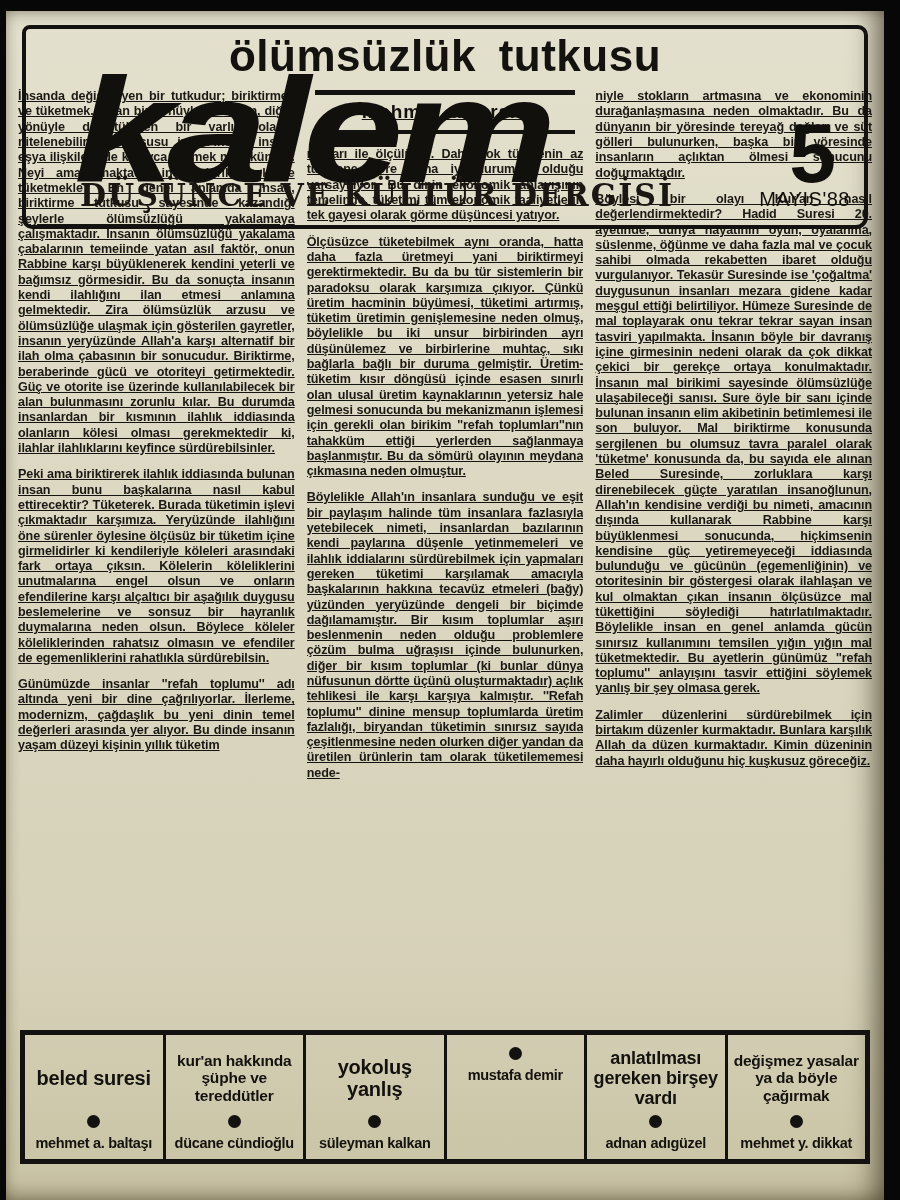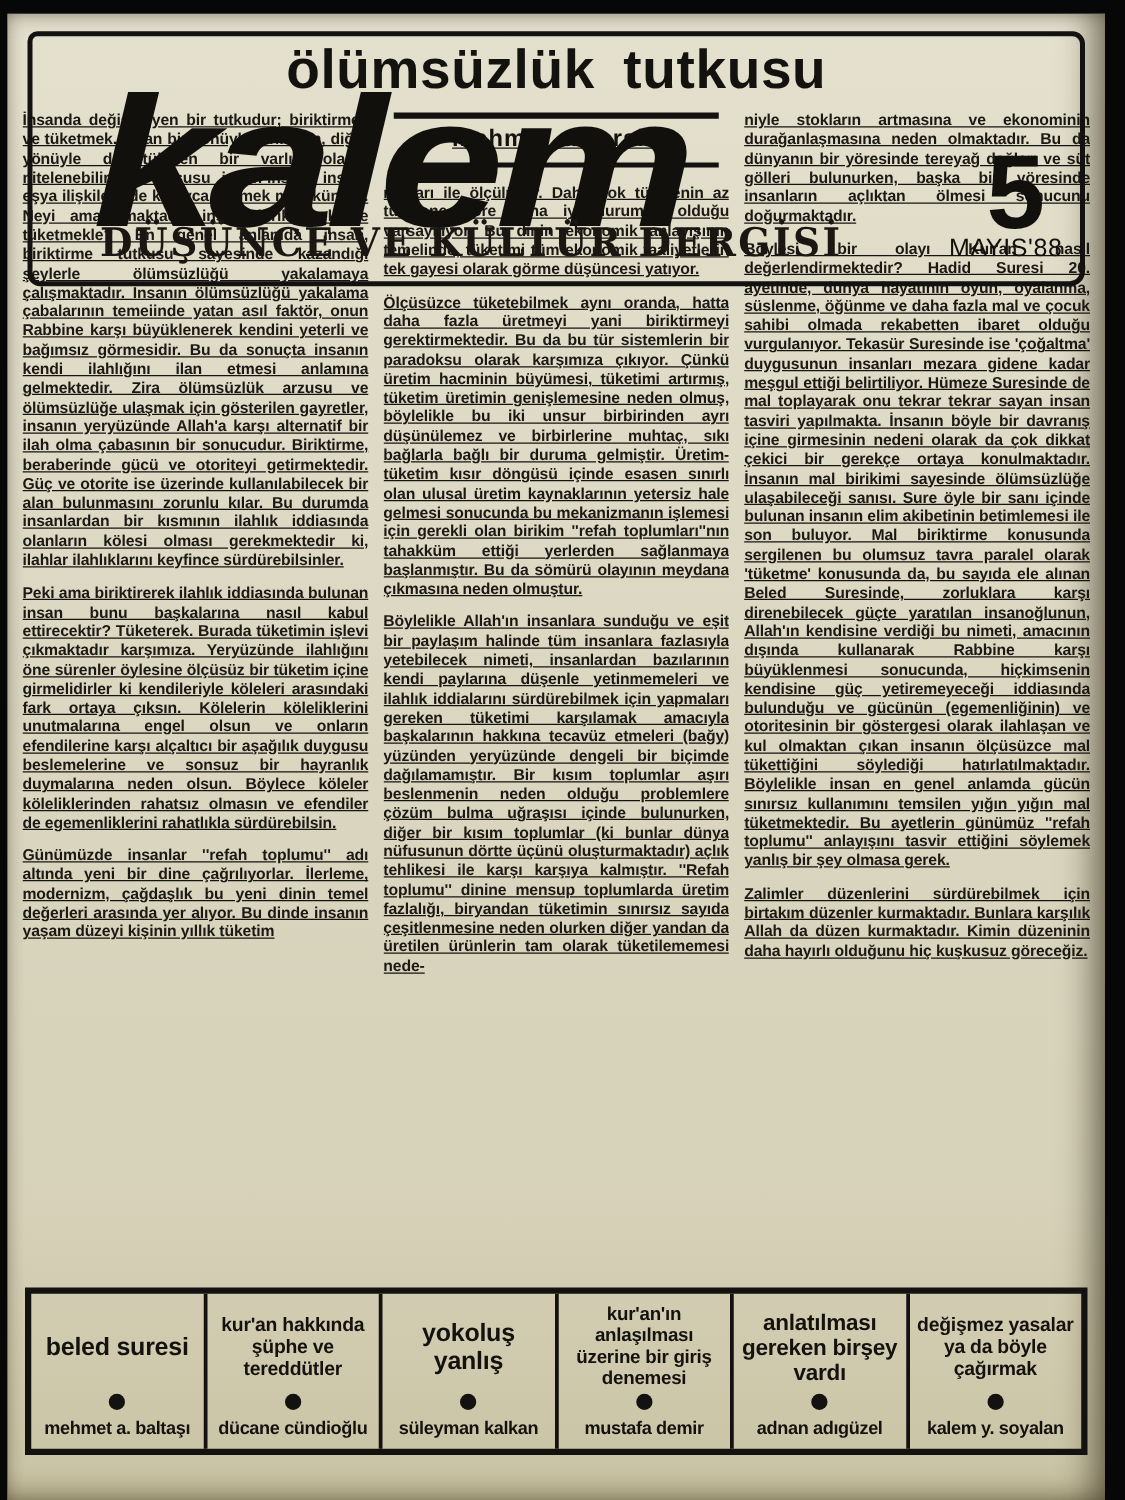--- a/index.html
+++ b/index.html
@@ -137,29 +137,28 @@
       <div class="toc-title t-sm">kur'an hakkında şüphe ve tereddütler</div>
       <div class="toc-dot"></div>
       <div class="toc-author">dücane cündioğlu</div>
     </div>
     <div class="toc-cell">
       <div class="toc-title t-lg">yokoluş yanlış</div>
       <div class="toc-dot"></div>
       <div class="toc-author">süleyman kalkan</div>
     </div>
     <div class="toc-cell">
-      <div class="toc-title t-xs">kur'an'ın anlaşılması üzerine bir giriş denemesi</div>
       <div class="toc-dot"></div>
       <div class="toc-author">mustafa demir</div>
     </div>
     <div class="toc-cell">
       <div class="toc-title t-md">anlatılması gereken birşey vardı</div>
       <div class="toc-dot"></div>
       <div class="toc-author">adnan adıgüzel</div>
     </div>
     <div class="toc-cell">
       <div class="toc-title t-sm">değişmez yasalar ya da böyle çağırmak</div>
       <div class="toc-dot"></div>
-      <div class="toc-author">kalem y. soyalan</div>
+      <div class="toc-author">mehmet y. dikkat</div>
     </div>
   </div>
 
 </div>
 
 </body></html>

